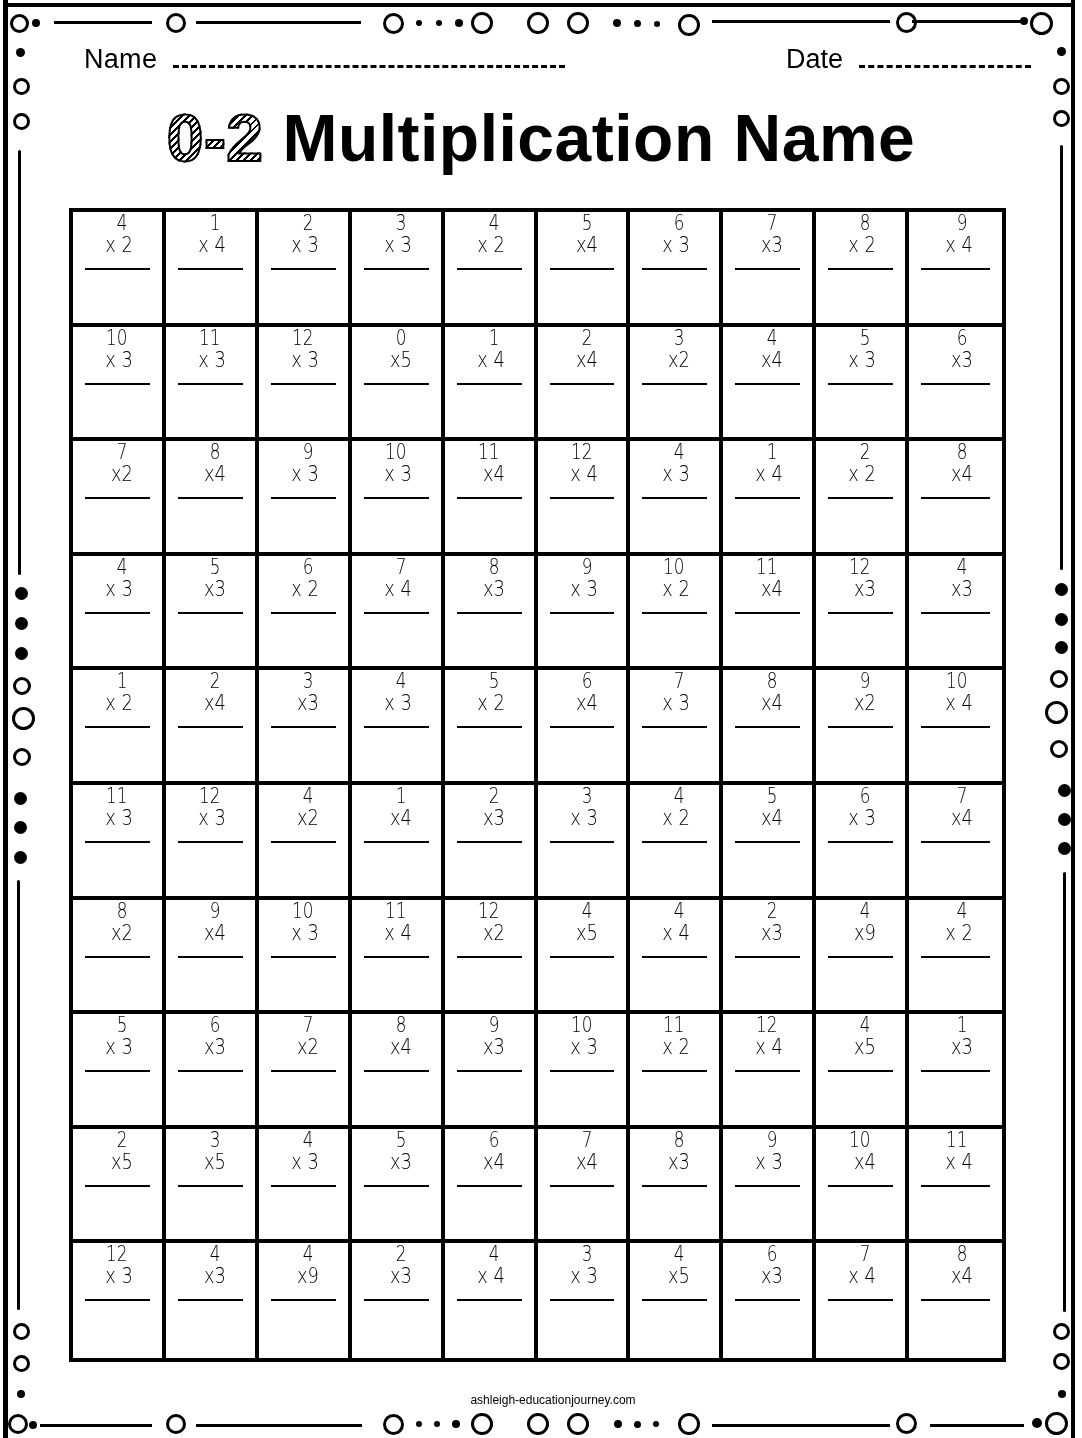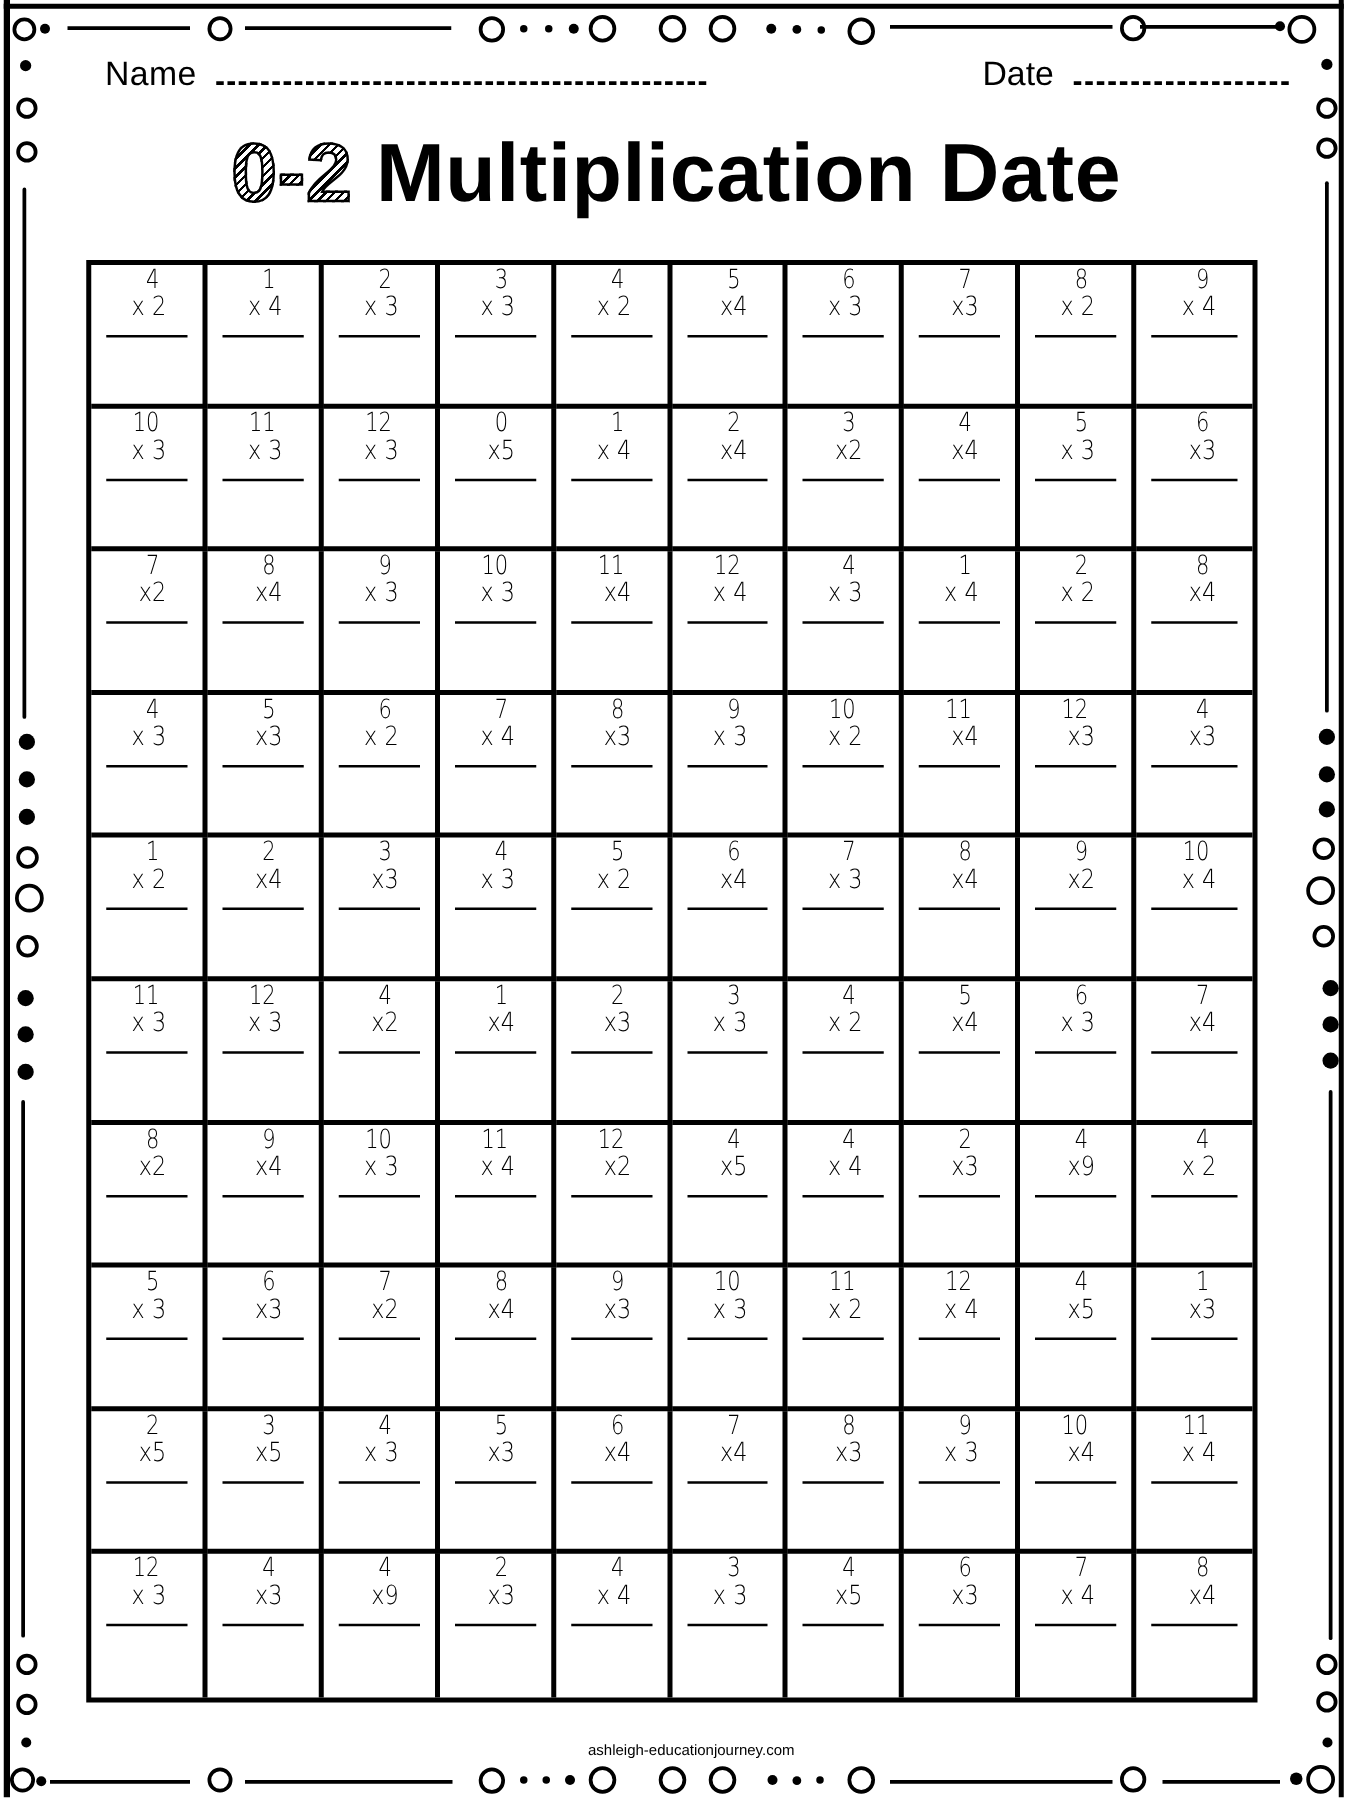--- a/index.html
+++ b/index.html
@@ -141,21 +141,21 @@
   <span>Name</span>
   <span class="blank" style="width:392px;"></span>
 </div>
 <div class="date-row">
   <span>Date</span>
   <span class="blank" style="width:172px;"></span>
 </div>
 
 <div class="title">
   <span class="range">0-2</span>
-  <span>Multiplication Date</span>
+  <span>Multiplication Name</span>
 </div>
 
 <div class="grid" id="quiz-grid">
     <div class="cell">
       <div class="prob">
         <span class="top">4</span>
         <span class="bot">x 2</span>
         <span class="rule"></span>
       </div>
     </div>

